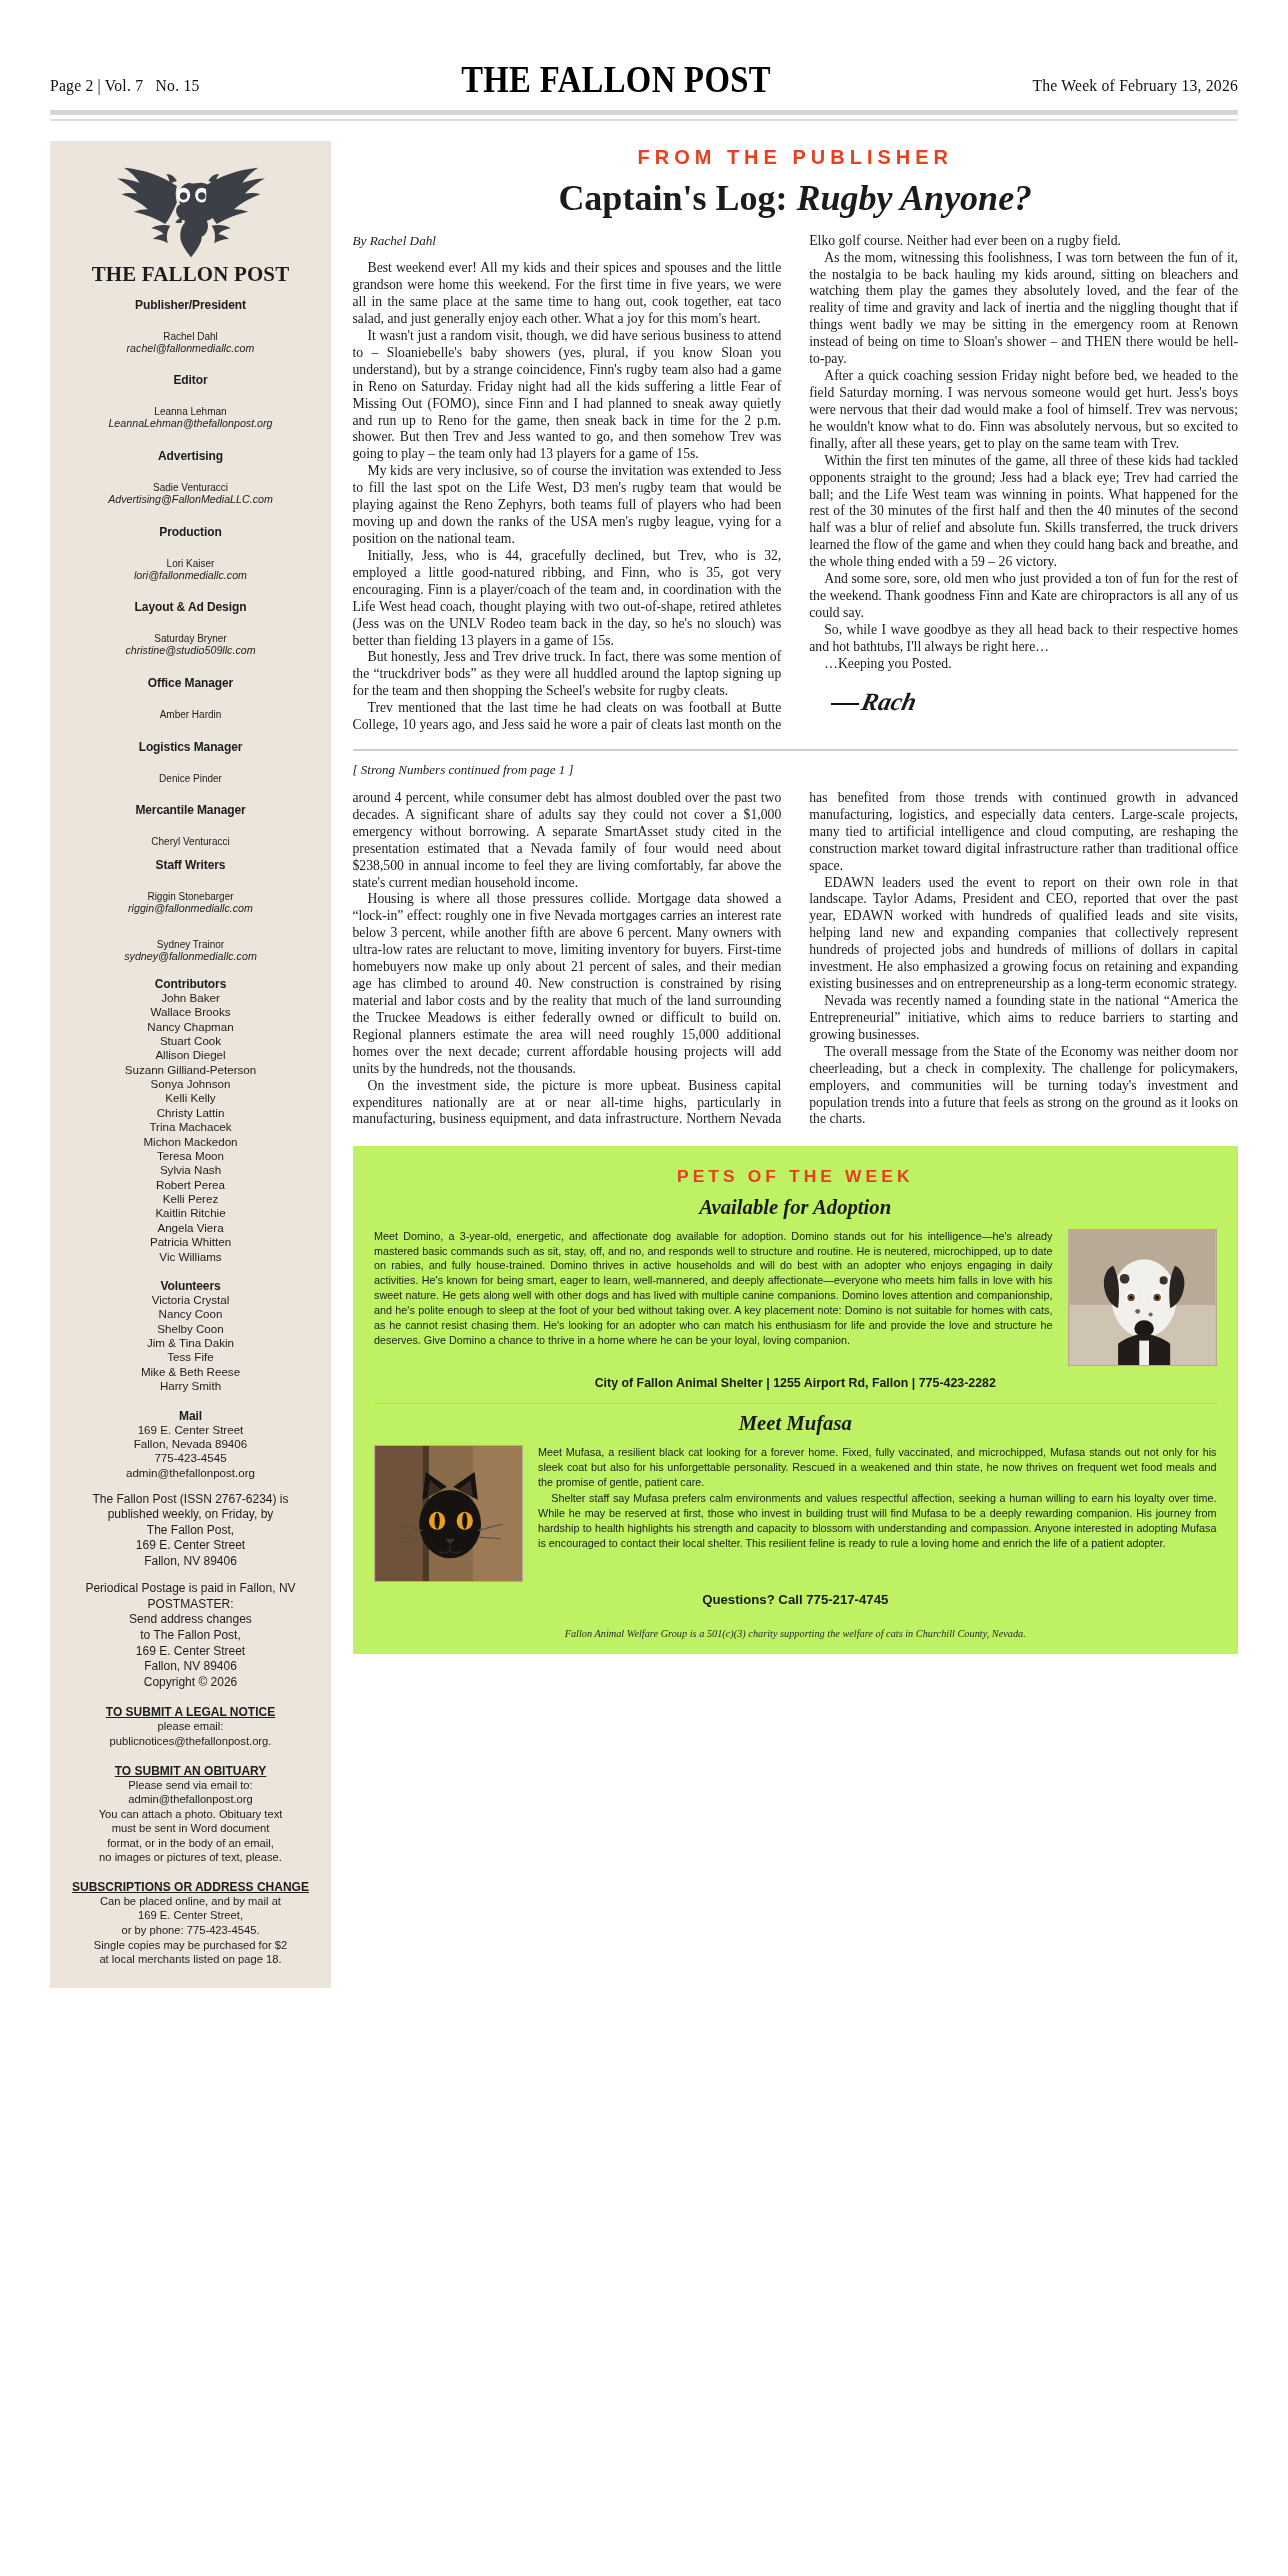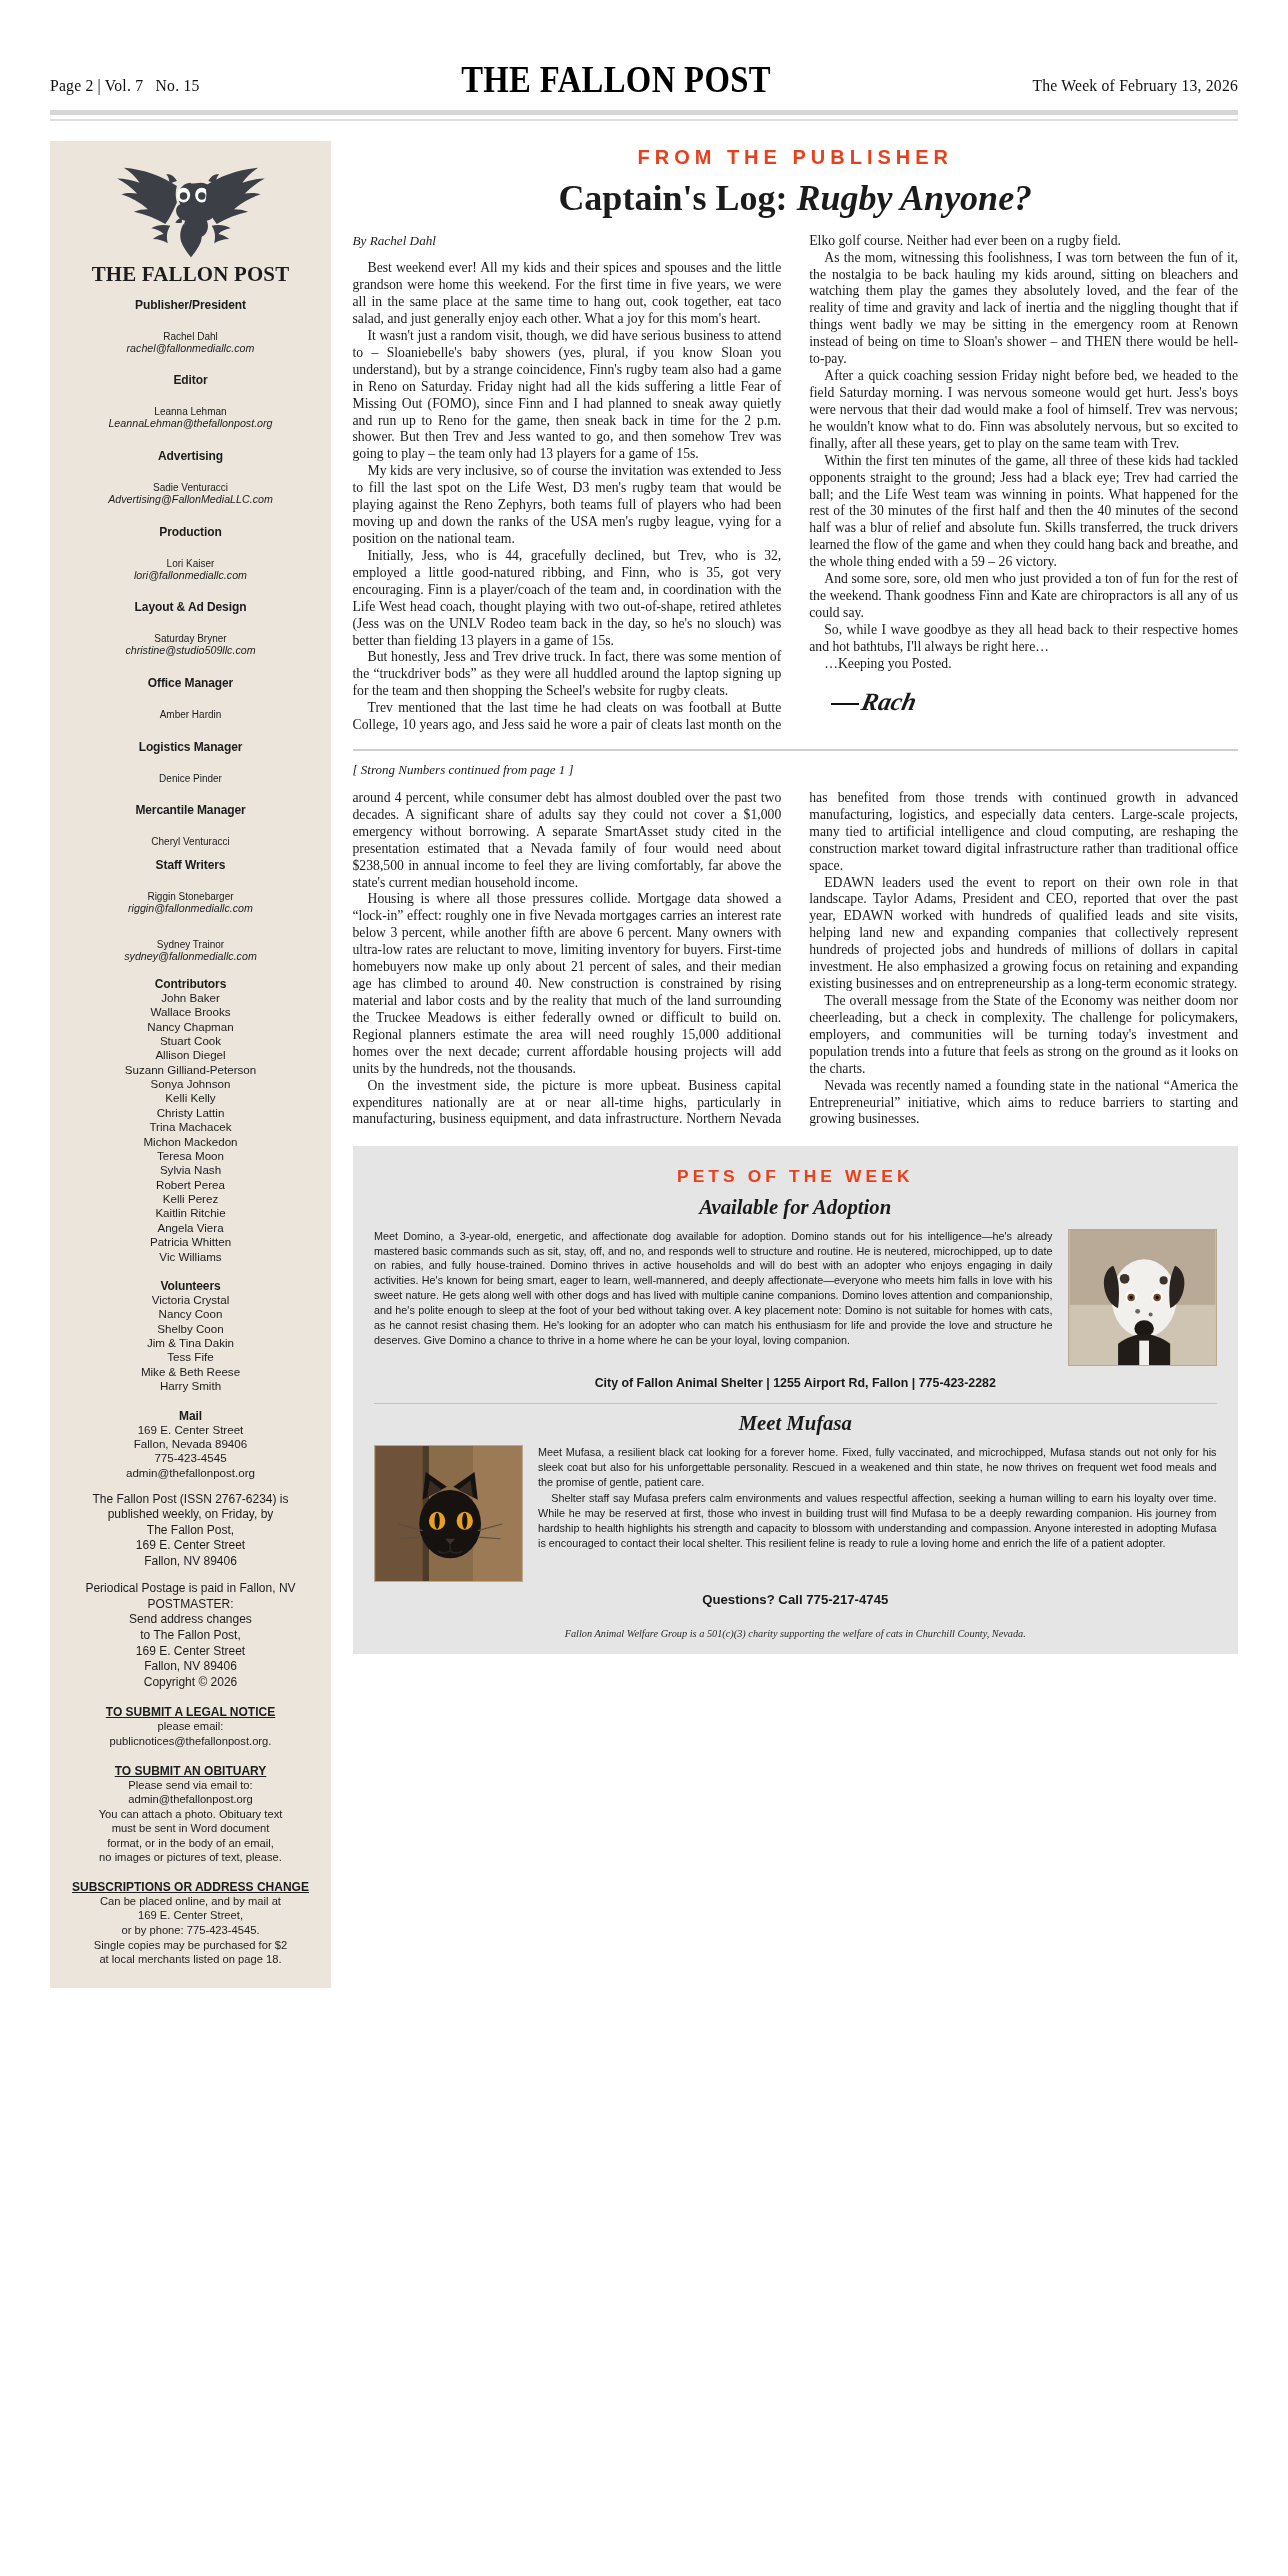--- a/index.html
+++ b/index.html
@@ -84,21 +84,21 @@
              transform:skewX(-12deg); display:inline-block; }
   .sig-wrap { padding-left:21.5px; margin-top:6.6px; }
   .sig-dash { display:inline-block; width:28px; height:2.5px; background:#111;
               vertical-align:middle; margin-right:3.3px; margin-bottom:5px;}
 
   .sep-rule { height:1.7px; background:#cfcfcf; margin:15px 0 11.6px; }
   .contnote { font-style:italic; font-size:13px; margin:0 0 11.6px; }
 
   
   .pets {
-    background:#e5e5e5; margin-top:18px; padding:15px 21.5px 15px;
+    background:#bef264; margin-top:18px; padding:15px 21.5px 15px;
   }
   .pets-kicker {
     text-align:center; color:#e8401d; font-family:"Liberation Sans", sans-serif;
     font-weight:bold; font-size:17.4px; letter-spacing:4.1px; margin:5px 0 8.3px;
   }
   .pets-sub {
     text-align:center; font-family:"Liberation Serif", serif; font-style:italic;
     font-weight:bold; font-size:20.7px; margin:3.3px 0 10px;
   }
   .pet-row { display:flex; gap:15px; align-items:flex-start; }
@@ -316,22 +316,22 @@
 
       <div class="sep-rule"></div>
 
       <div class="contnote">[ Strong Numbers continued from page 1 ]</div>
 
       <div class="cols2 art">
         <p class="noindent">around 4 percent, while consumer debt has almost doubled over the past two decades. A significant share of adults say they could not cover a $1,000 emergency without borrowing. A separate SmartAsset study cited in the presentation estimated that a Nevada family of four would need about $238,500 in annual income to feel they are living comfortably, far above the state's current median household income.</p>
         <p>Housing is where all those pressures collide. Mortgage data showed a “lock-in” effect: roughly one in five Nevada mortgages carries an interest rate below 3 percent, while another fifth are above 6 percent. Many owners with ultra-low rates are reluctant to move, limiting inventory for buyers. First-time homebuyers now make up only about 21 percent of sales, and their median age has climbed to around 40. New construction is constrained by rising material and labor costs and by the reality that much of the land surrounding the Truckee Meadows is either federally owned or difficult to build on. Regional planners estimate the area will need roughly 15,000 additional homes over the next decade; current affordable housing projects will add units by the hundreds, not the thousands.</p>
         <p>On the investment side, the picture is more upbeat. Business capital expenditures nationally are at or near all-time highs, particularly in manufacturing, business equipment, and data infrastructure. Northern Nevada has benefited from those trends with continued growth in advanced manufacturing, logistics, and especially data centers. Large-scale projects, many tied to artificial intelligence and cloud computing, are reshaping the construction market toward digital infrastructure rather than traditional office space.</p>
         <p>EDAWN leaders used the event to report on their own role in that landscape. Taylor Adams, President and CEO, reported that over the past year, EDAWN worked with hundreds of qualified leads and site visits, helping land new and expanding companies that collectively represent hundreds of projected jobs and hundreds of millions of dollars in capital investment. He also emphasized a growing focus on retaining and expanding existing businesses and on entrepreneurship as a long-term economic strategy.</p>
+        <p>Nevada was recently named a founding state in the national “America the Entrepreneurial” initiative, which aims to reduce barriers to starting and growing businesses.</p>
         <p>The overall message from the State of the Economy was neither doom nor cheerleading, but a check in complexity. The challenge for policymakers, employers, and communities will be turning today's investment and population trends into a future that feels as strong on the ground as it looks on the charts.</p>
-        <p>Nevada was recently named a founding state in the national “America the Entrepreneurial” initiative, which aims to reduce barriers to starting and growing businesses.</p>
       </div>
 
       <section class="pets">
         <div class="pets-kicker">PETS OF THE WEEK</div>
         <div class="pets-sub">Available for Adoption</div>
 
         <div class="pet-row">
           <div class="pet-text">Meet Domino, a 3-year-old, energetic, and affectionate dog available for adoption. Domino stands out for his intelligence—he's already mastered basic commands such as sit, stay, off, and no, and responds well to structure and routine. He is neutered, microchipped, up to date on rabies, and fully house-trained. Domino thrives in active households and will do best with an adopter who enjoys engaging in daily activities. He's known for being smart, eager to learn, well-mannered, and deeply affectionate—everyone who meets him falls in love with his sweet nature. He gets along well with other dogs and has lived with multiple canine companions. Domino loves attention and companionship, and he's polite enough to sleep at the foot of your bed without taking over. A key placement note: Domino is not suitable for homes with cats, as he cannot resist chasing them. He's looking for an adopter who can match his enthusiasm for life and provide the love and structure he deserves. Give Domino a chance to thrive in a home where he can be your loyal, loving companion.</div>
           <svg class="pet-photo" viewBox="0 0 180 166">
             <rect width="180" height="166" fill="#b8aa97"></rect>

